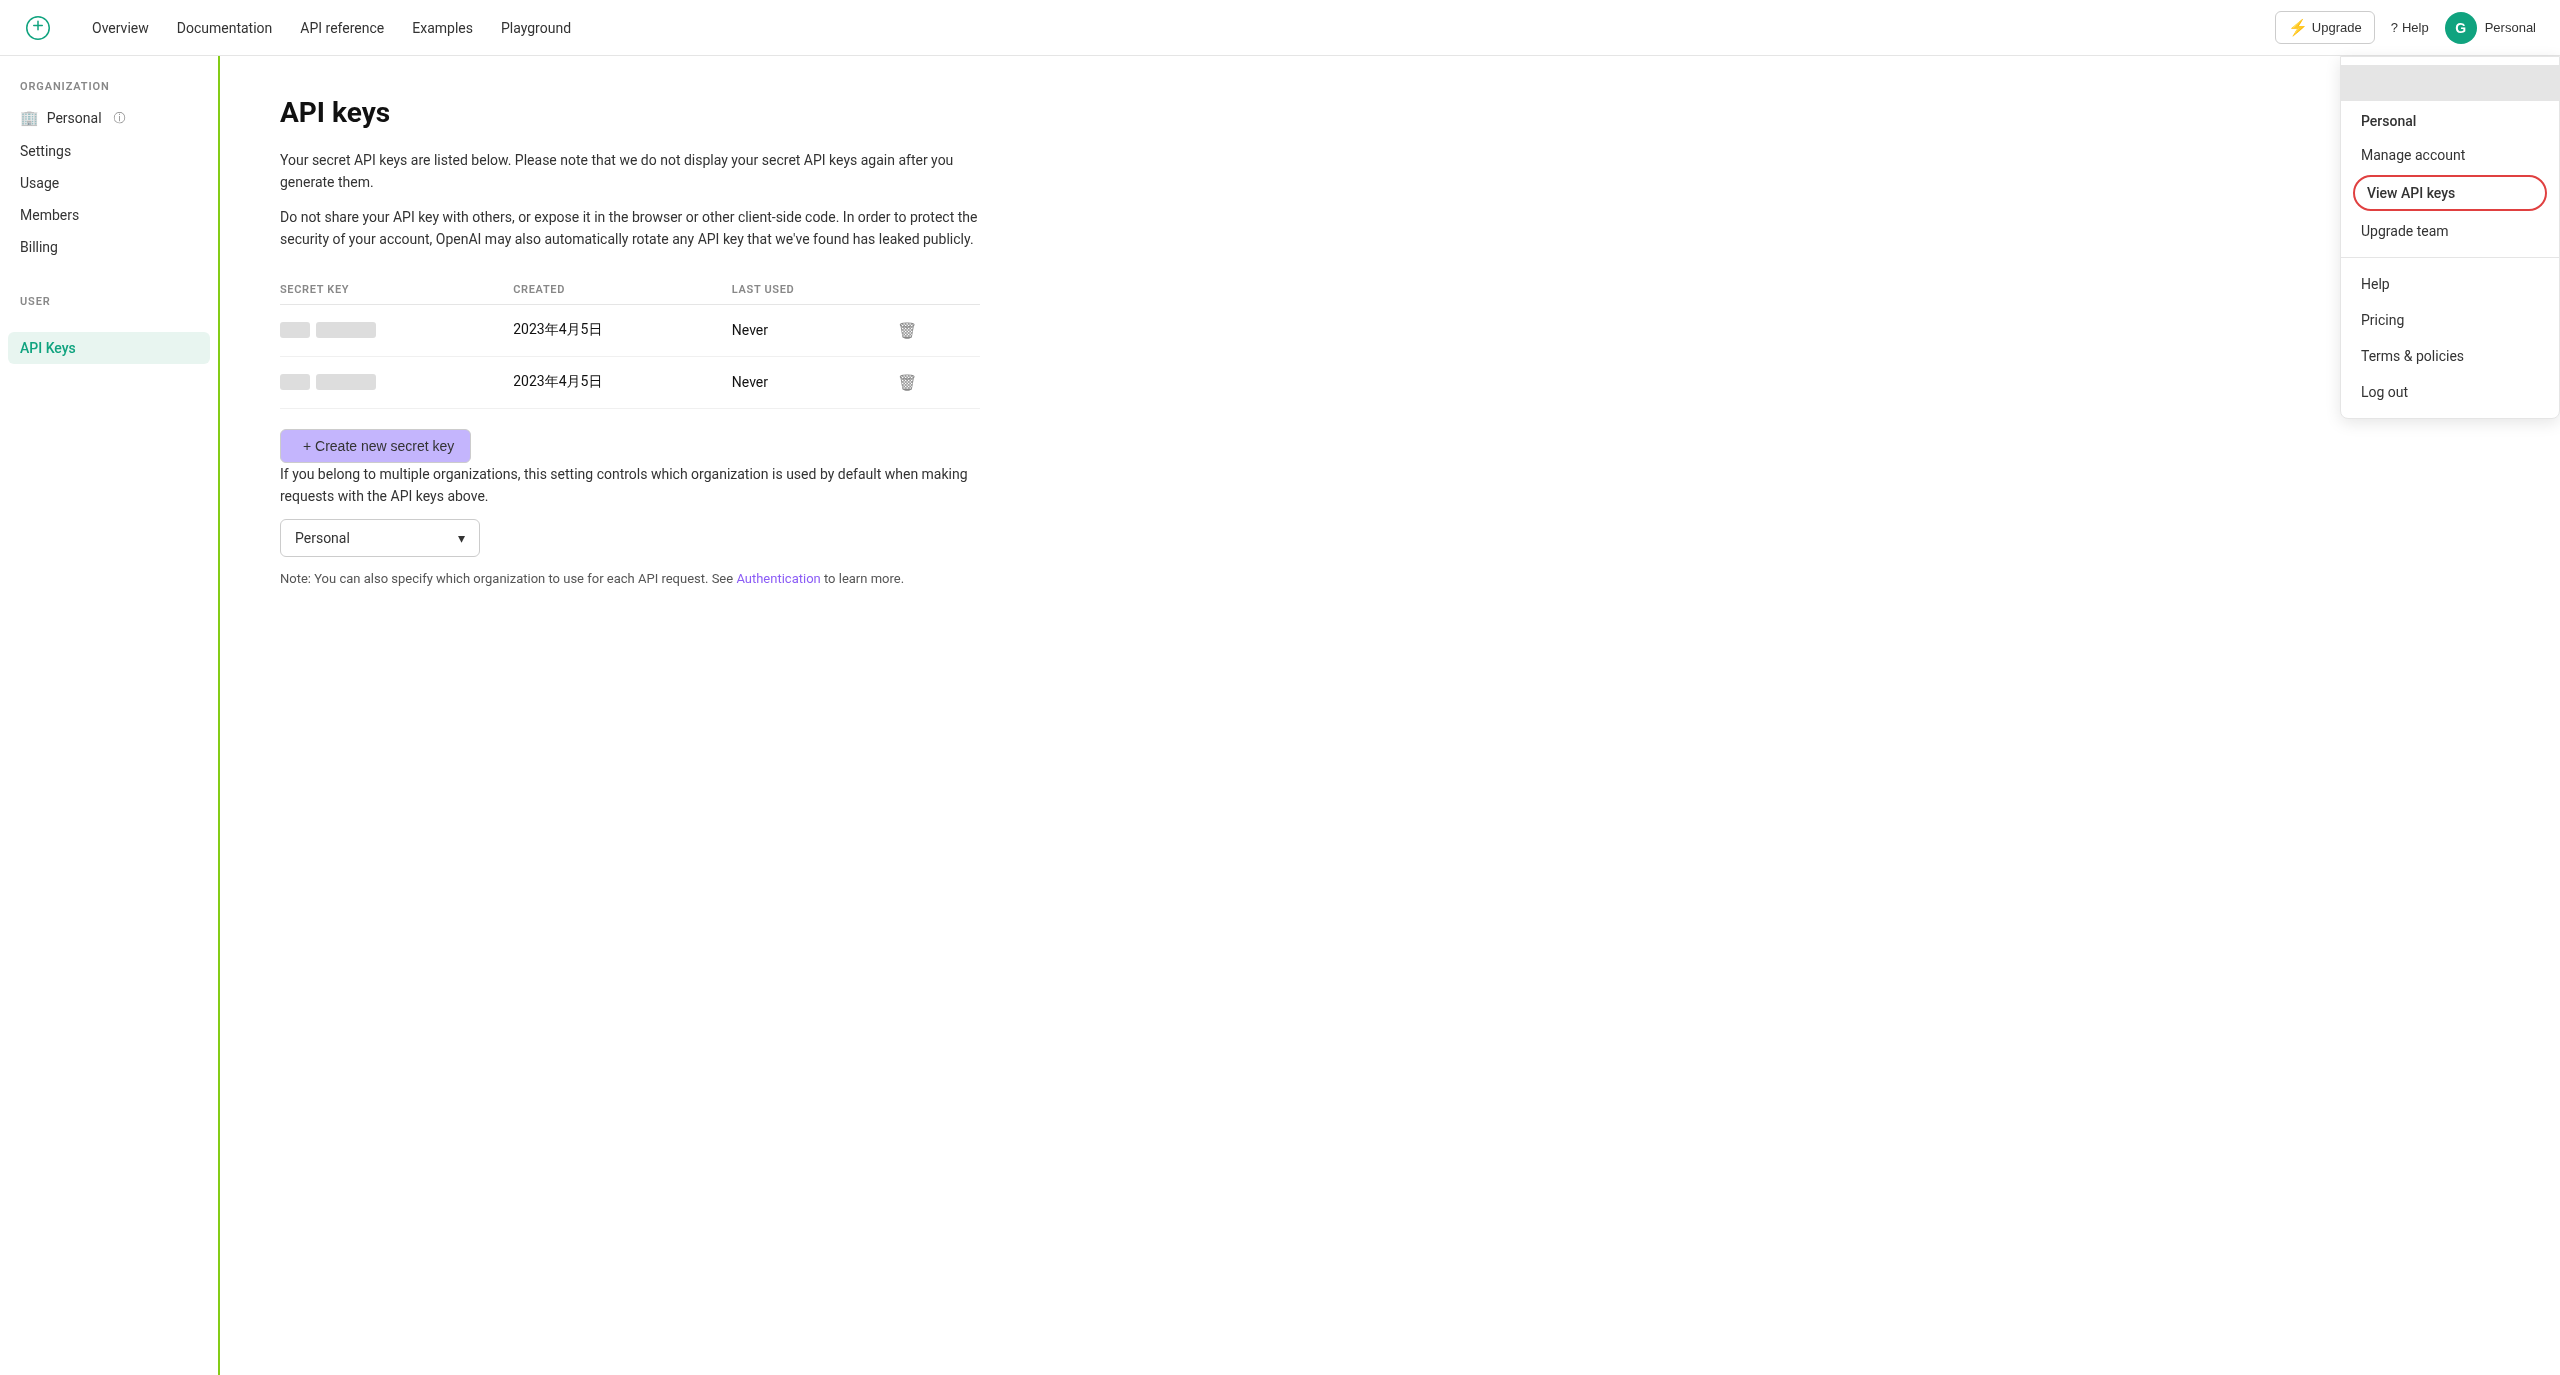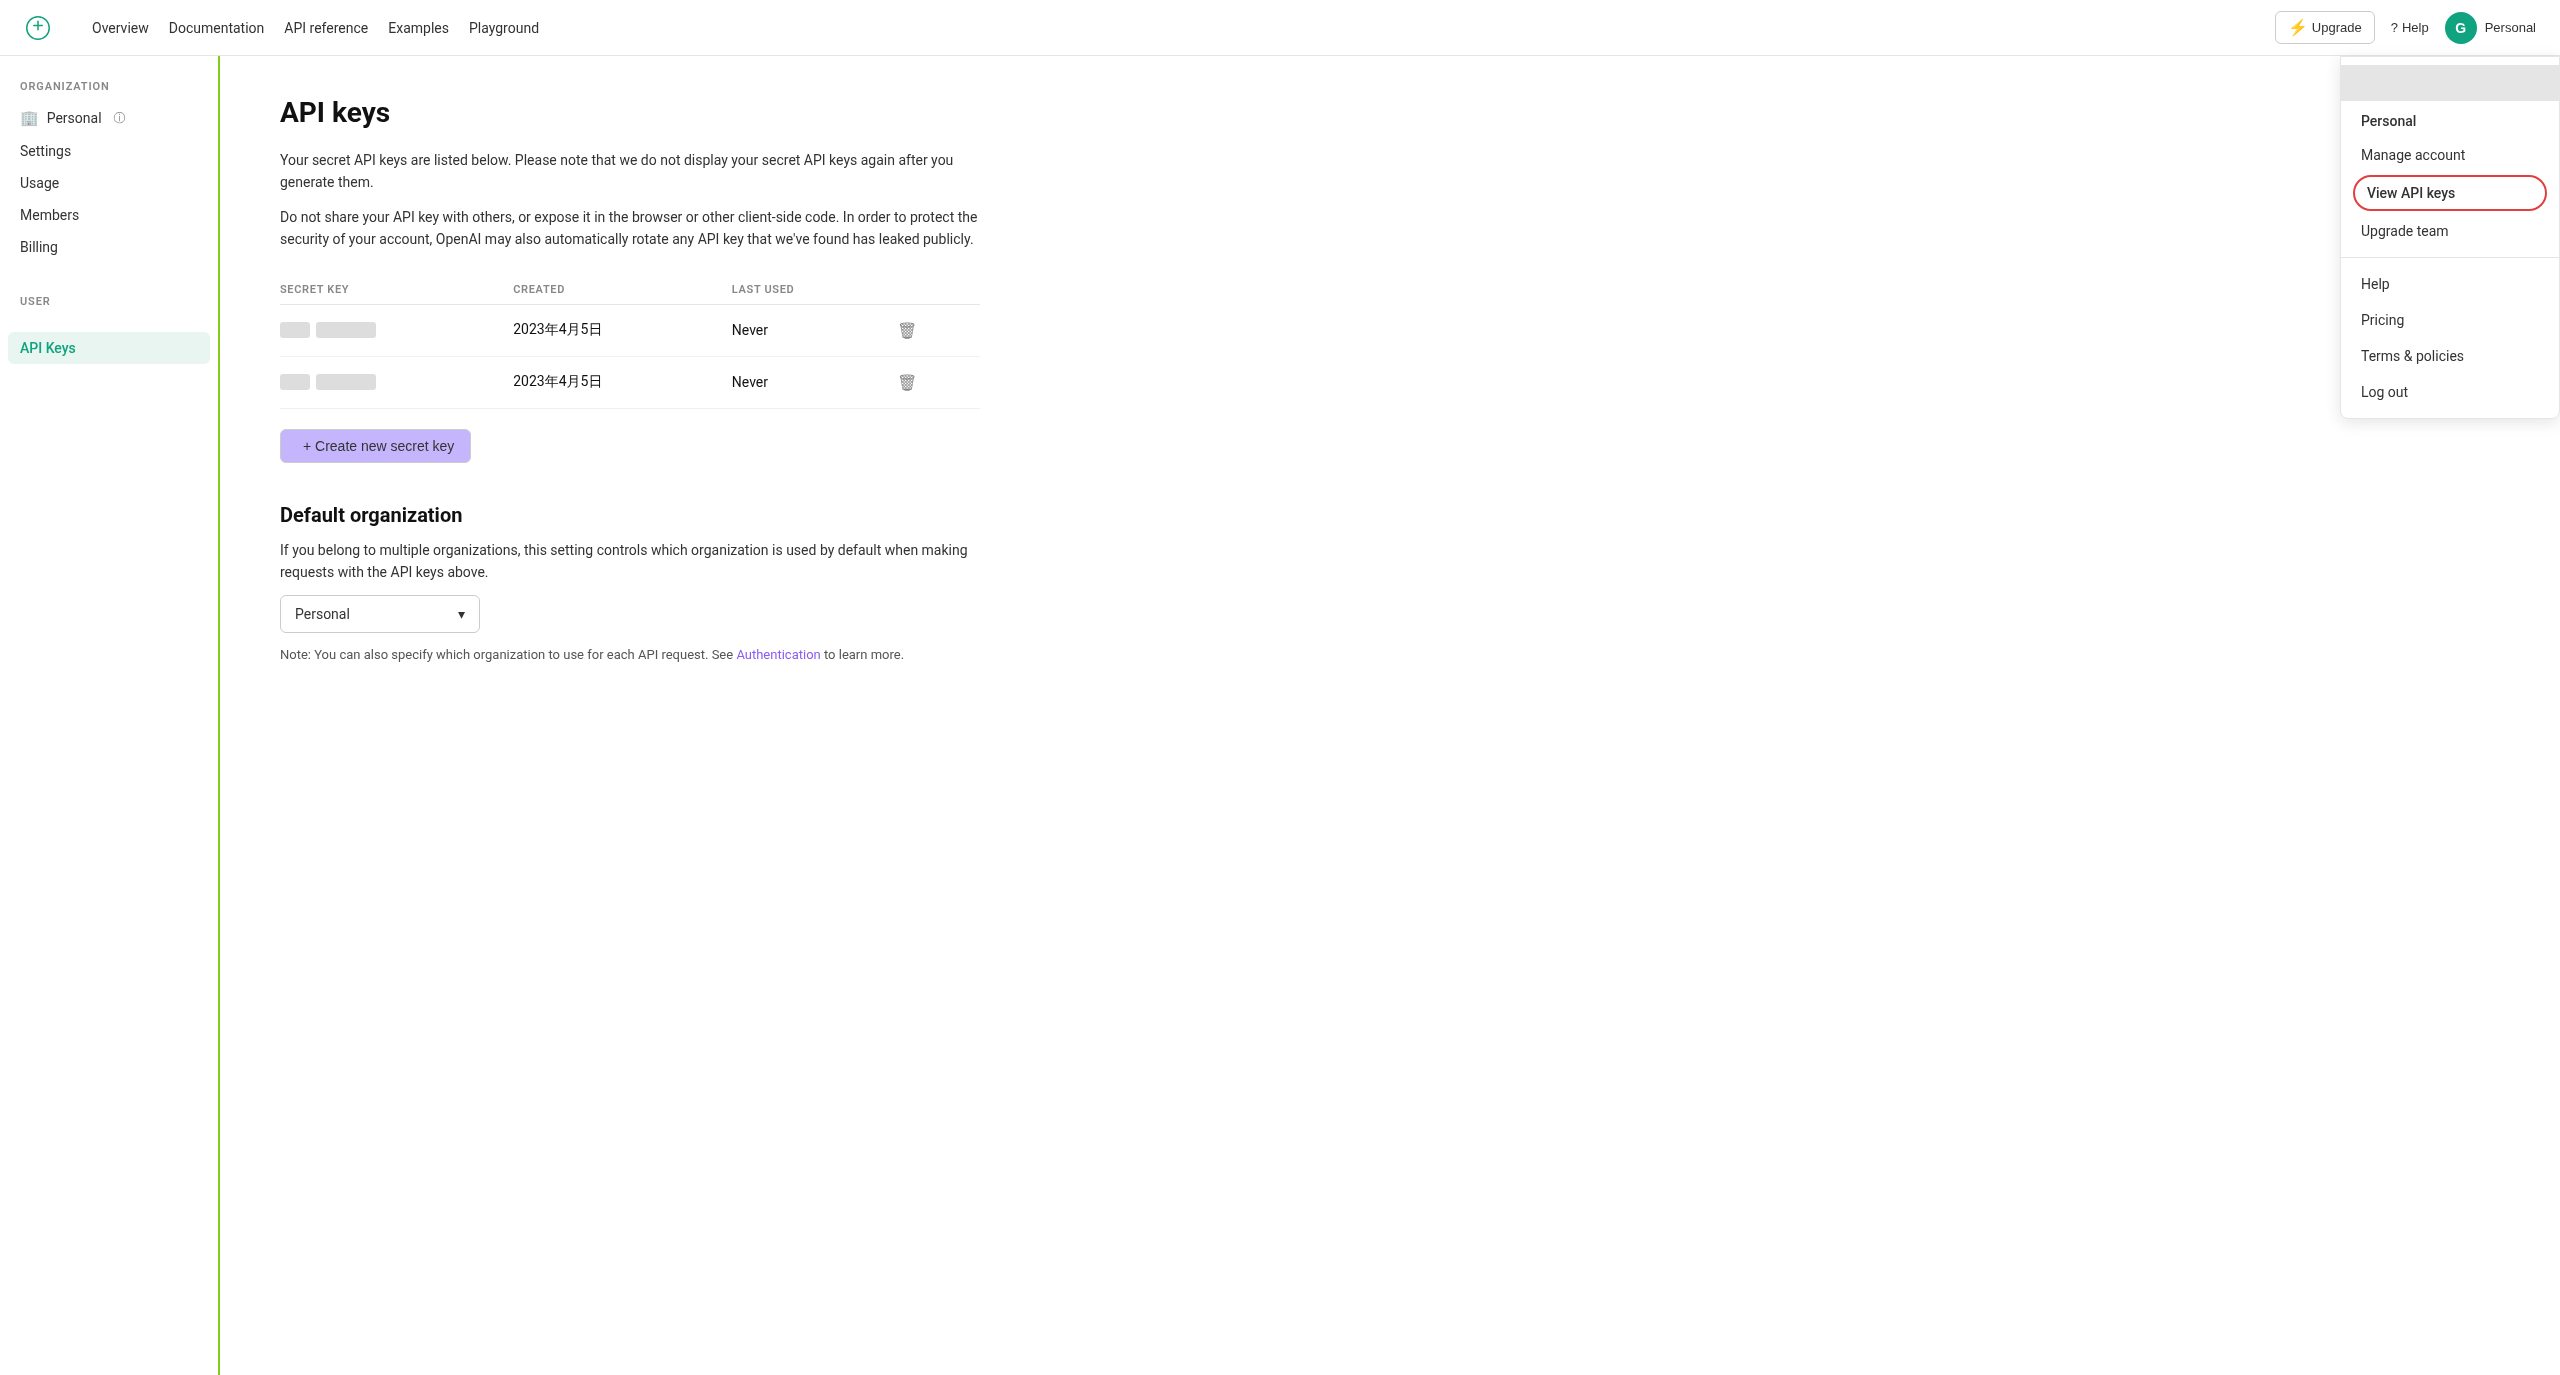--- a/index.html
+++ b/index.html
@@ -6,21 +6,21 @@
     body { font-family: -apple-system, BlinkMacSystemFont, 'Segoe UI', Roboto, sans-serif; font-size: 14px; color: #111; background: #fff; }
 
     
     .topnav {
       display: flex; align-items: center; height: 56px;
       border-bottom: 1px solid #e5e5e5;
       padding: 0 24px; gap: 32px; position: relative; z-index: 10;
     }
     .topnav-logo { display: flex; align-items: center; margin-right: 8px; }
     .topnav-logo svg { width: 28px; height: 28px; }
-    .topnav-links { display: flex; gap: 20px; align-items: center; }
+    .topnav-links { display: flex; gap: 28px; align-items: center; }
     .topnav-link { text-decoration: none; color: #333; font-size: 14px; cursor: pointer; }
     .topnav-right { margin-left: auto; display: flex; align-items: center; gap: 16px; }
     .upgrade-btn {
       display: flex; align-items: center; gap: 4px;
       background: none; border: 1px solid #ccc; border-radius: 6px;
       padding: 6px 12px; cursor: pointer; font-size: 13px; color: #333;
     }
     .upgrade-btn .bolt { color: #10a37f; font-size: 16px; }
     .help-btn {
       display: flex; align-items: center; gap: 4px;
@@ -226,21 +226,20 @@
           </td>
         </tr>
       </tbody>
     </table>
 
     <button class="create-btn">
       <span></span>
       <span>+ Create new secret key</span>
     </button>
 
-    <h2 class="section-title">Default organization</h2>
     <p class="description">If you belong to multiple organizations, this setting controls which organization is used by default when making requests with the API keys above.</p>
 
     <div class="org-select">
       <span>Personal</span>
       <span>▾</span>
     </div>
 
     <p class="note">
       <span>Note: You can also specify which organization to use for each API request. See </span><a href="#">Authentication</a><span> to learn more.</span>
     </p>

